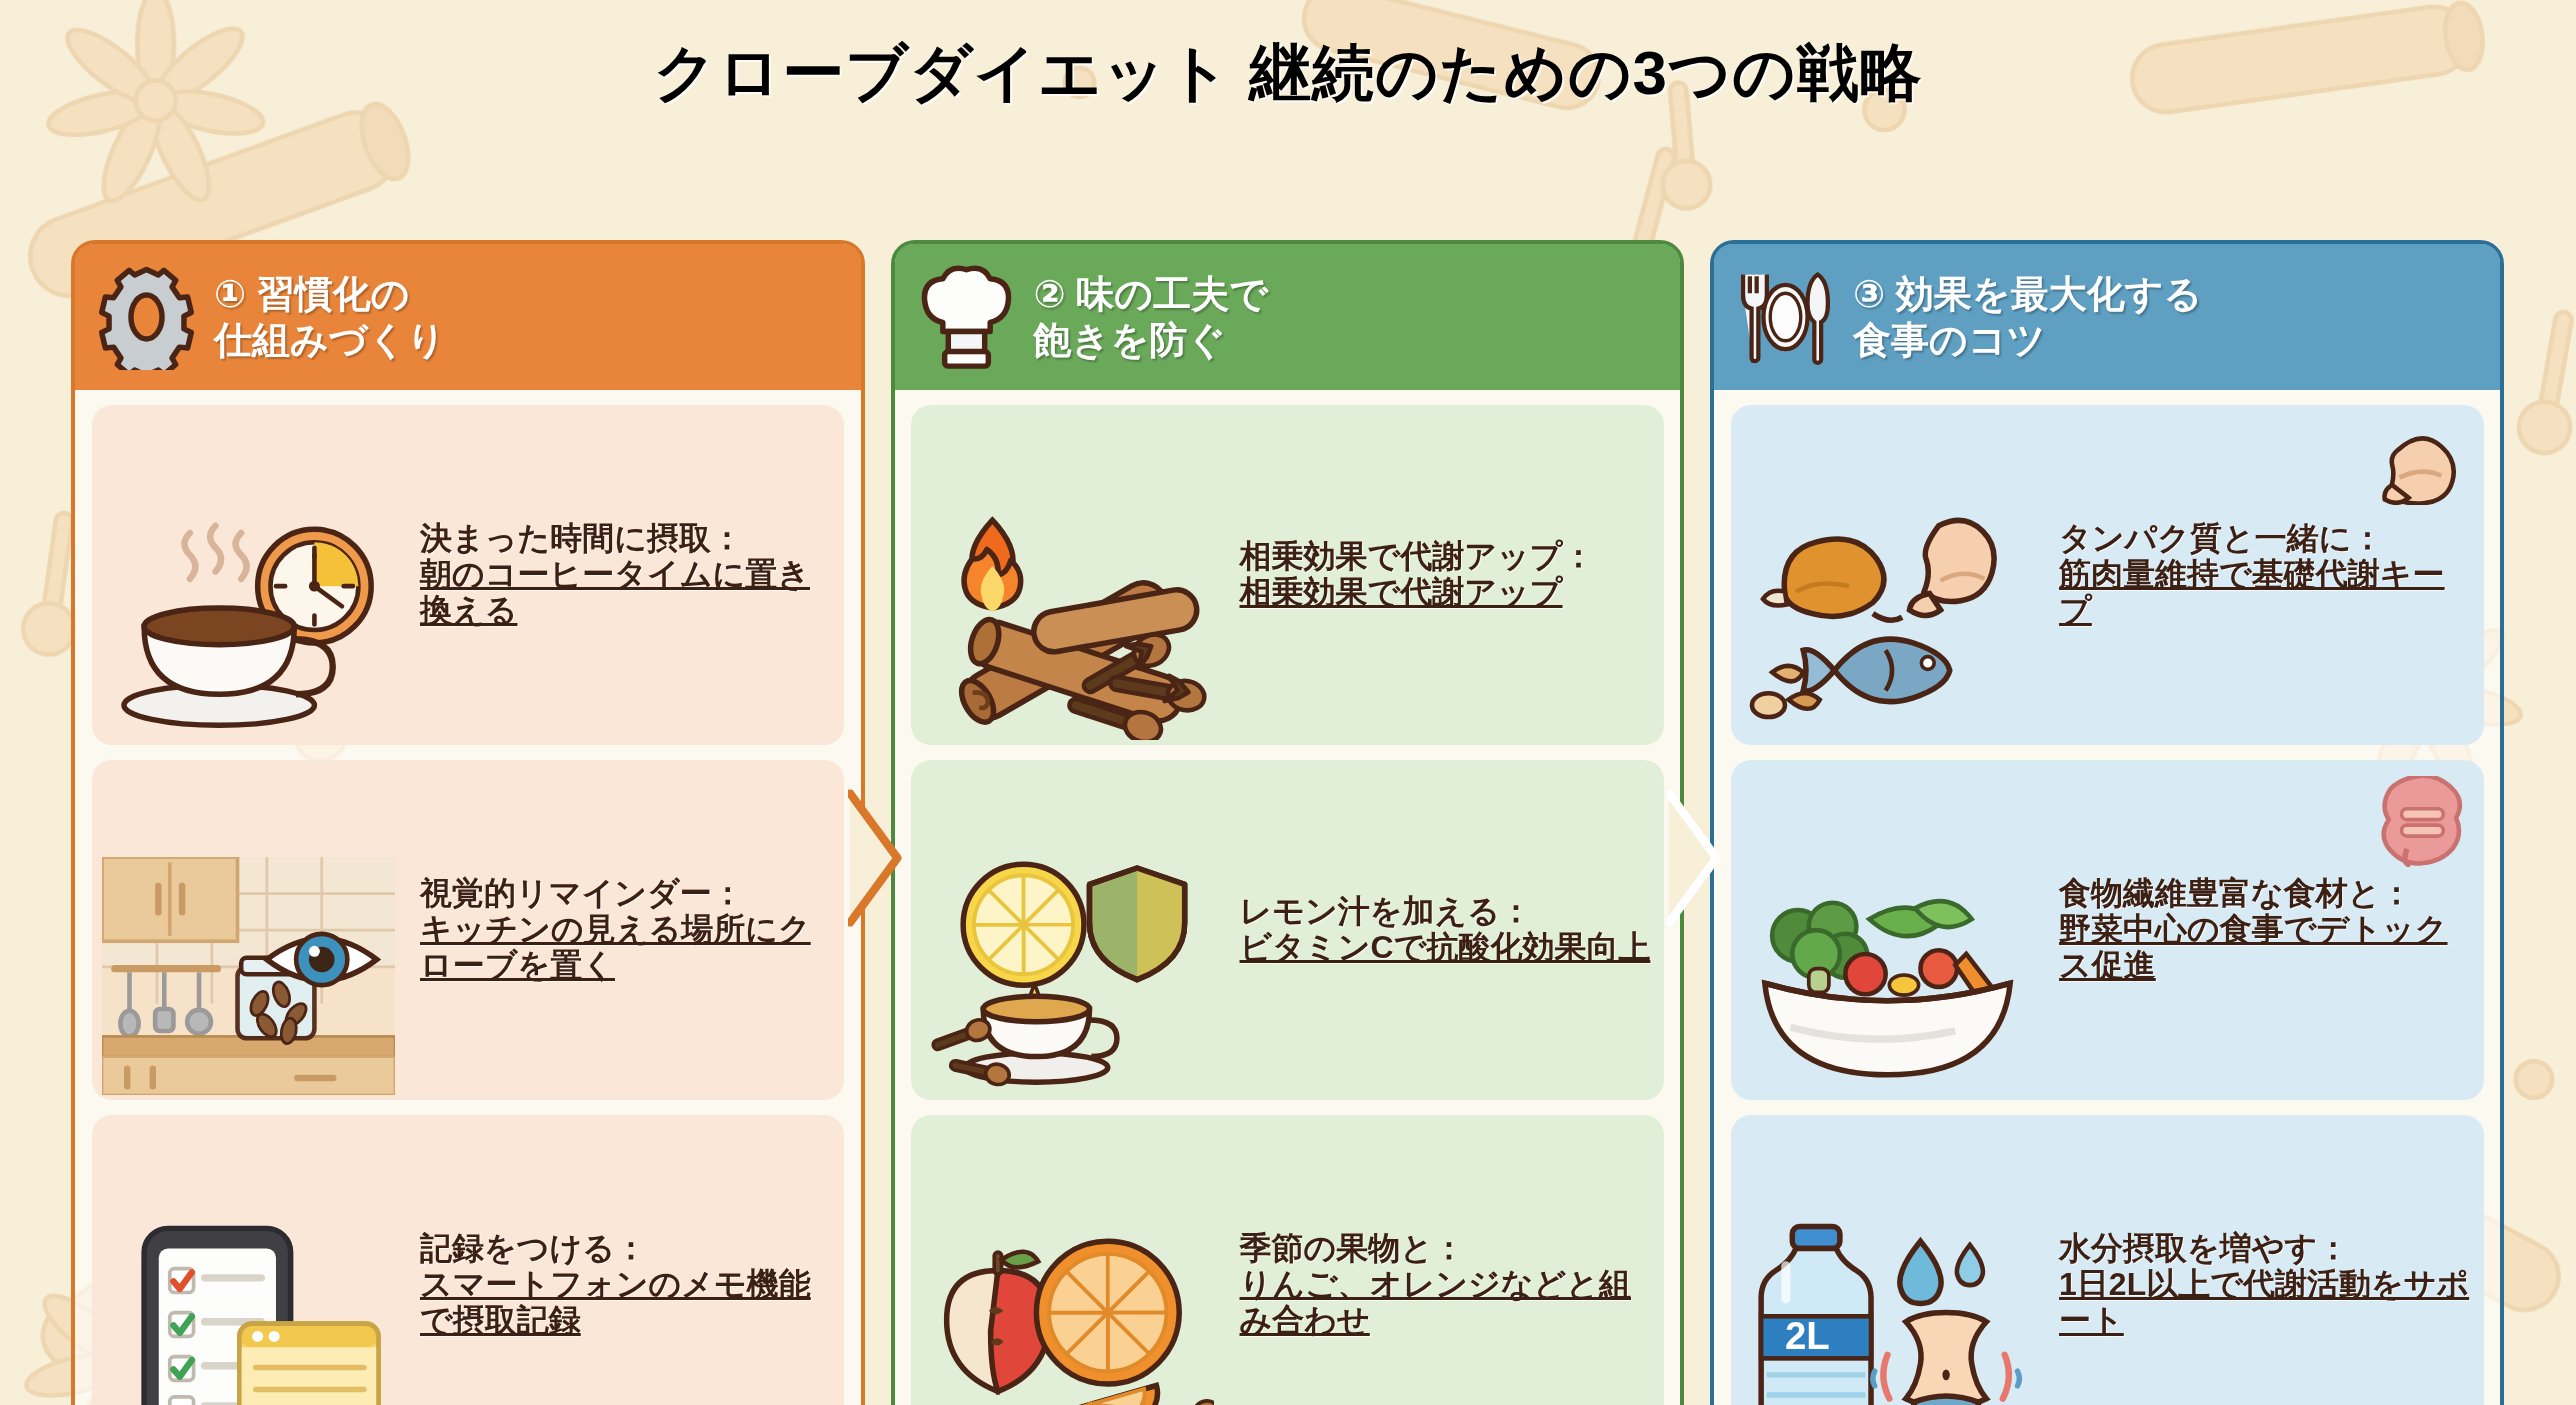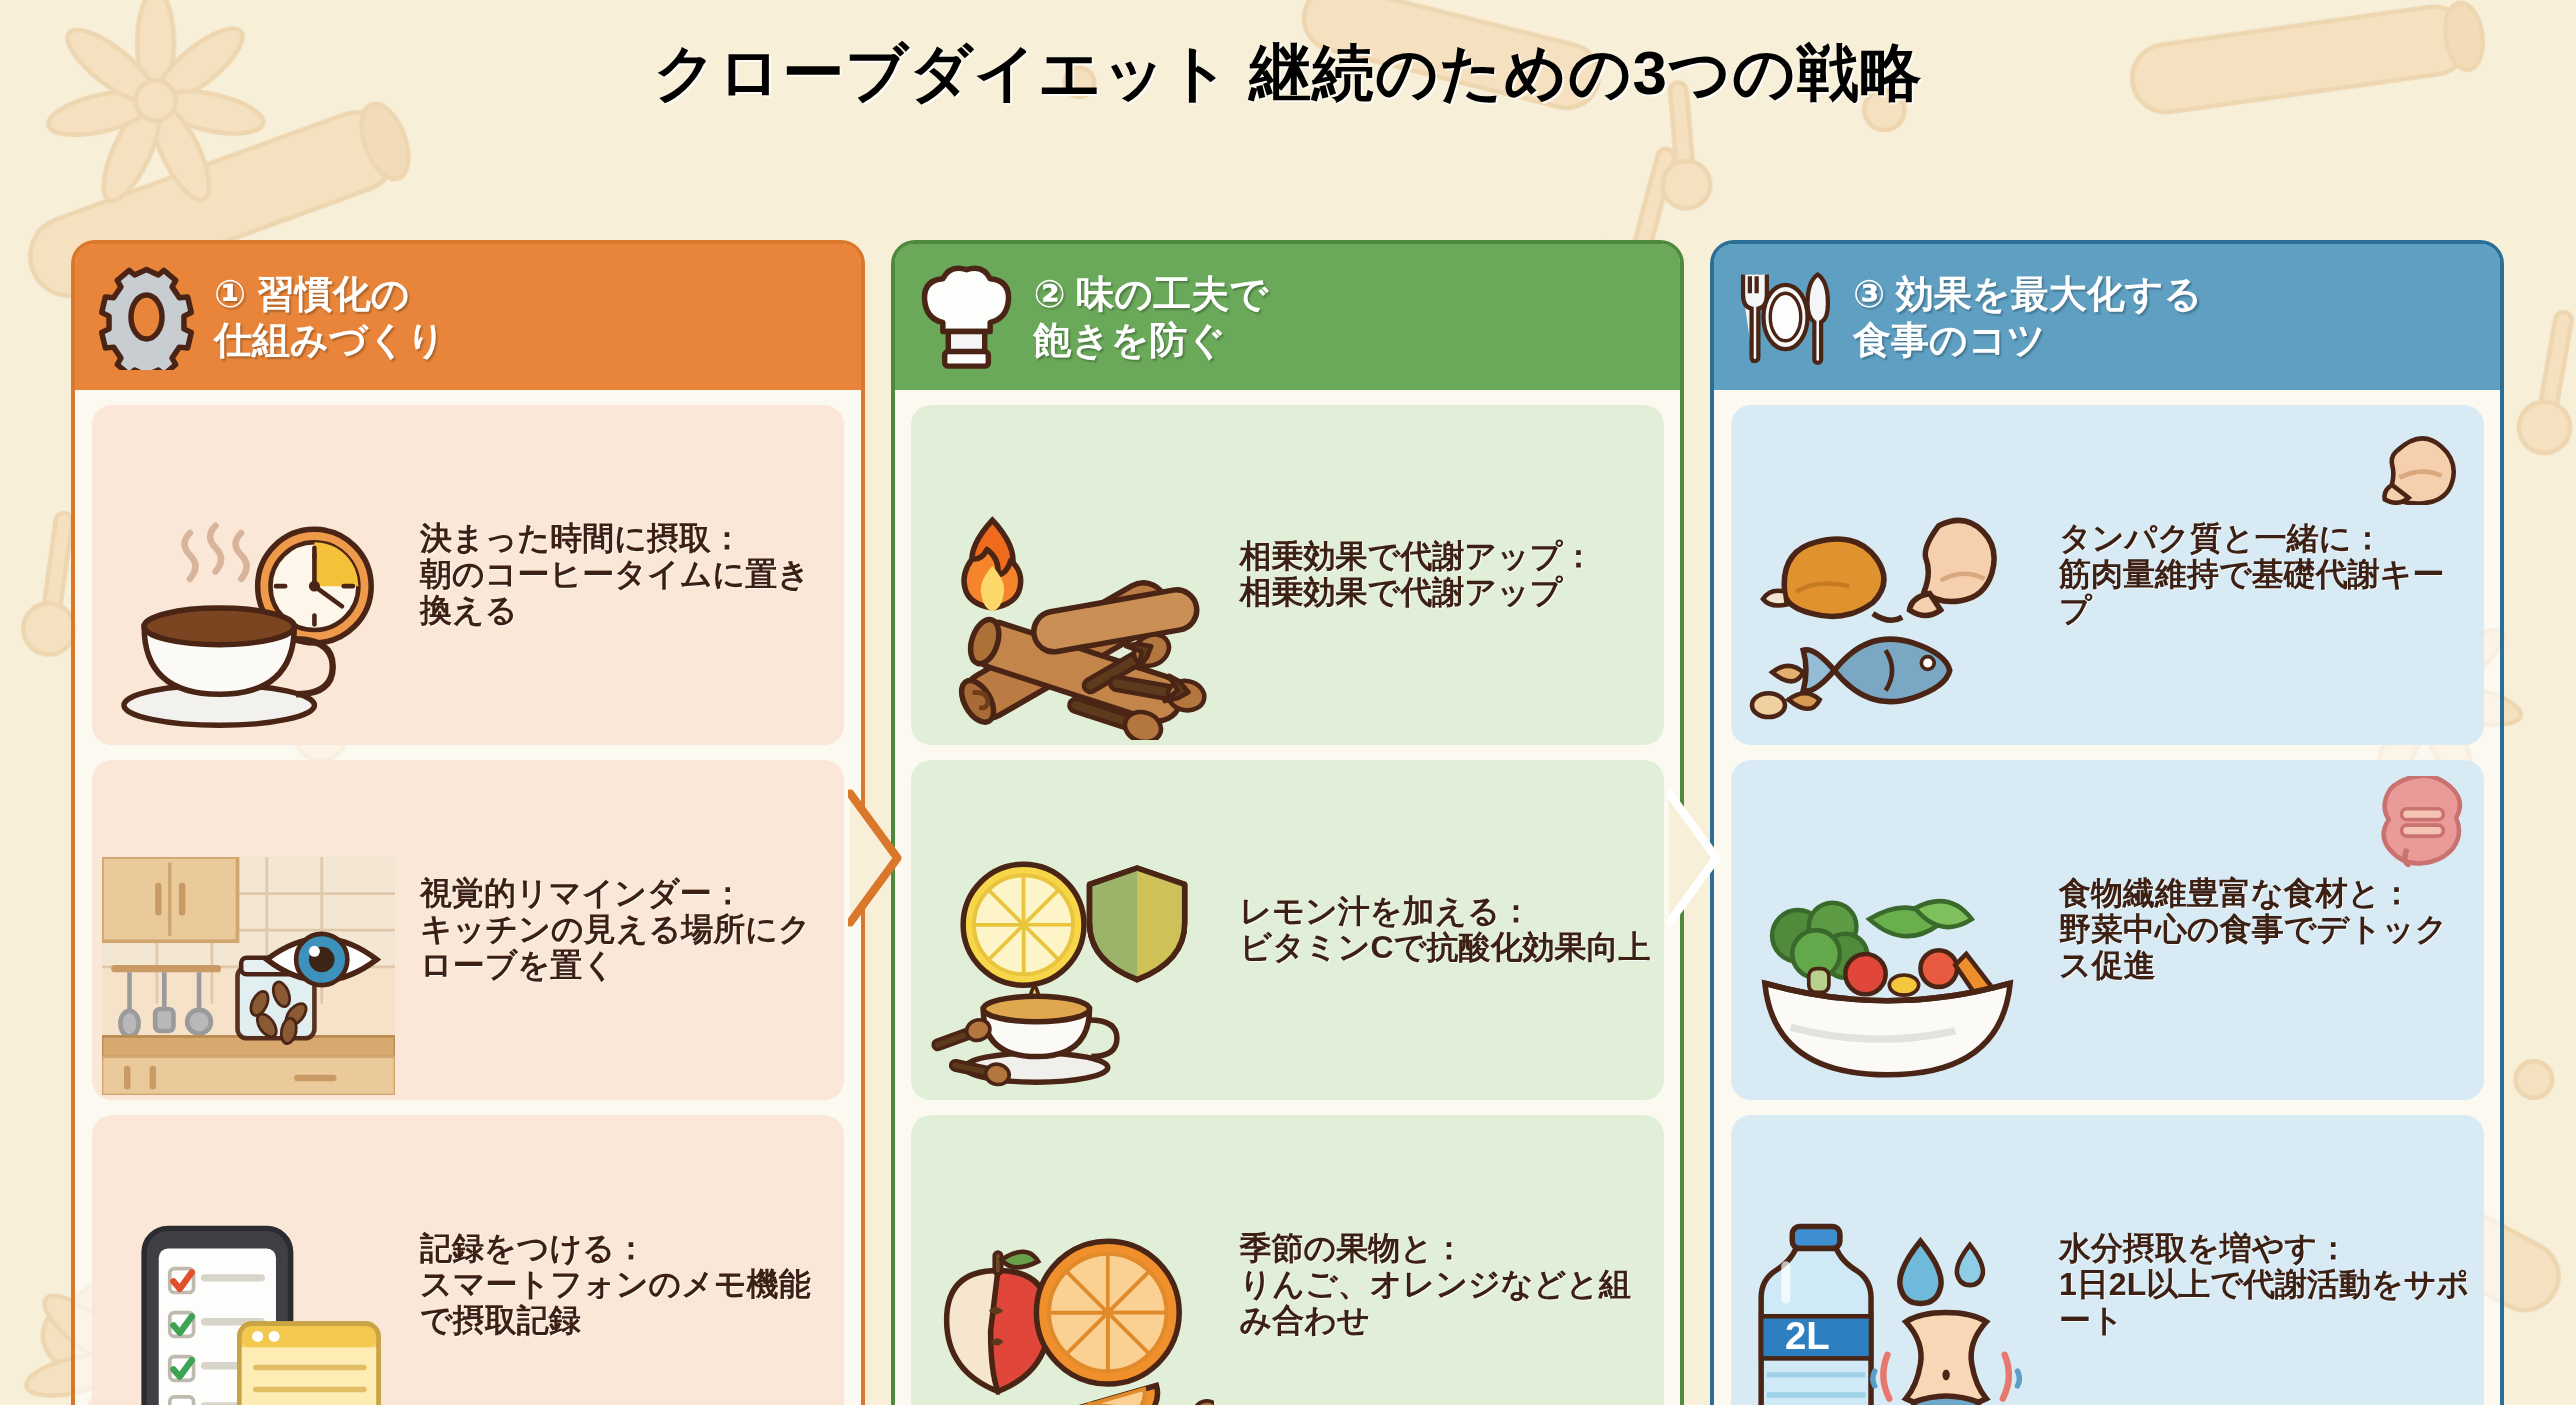--- a/index.html
+++ b/index.html
@@ -63,21 +63,21 @@
   .card-art{flex:0 0 auto;width:302px;height:100%;display:flex;align-items:flex-end;justify-content:center;position:relative;}
   .card-art svg{display:block;}
 
   .card-text{
     flex:1;color:#3d2014;font-size:32px;font-weight:bold;line-height:1.12;
     text-shadow:0.9px 0.9px 0 rgba(255,255,255,.8);
     display:flex;flex-direction:column;
     word-break:break-all;
   }
   .card-text .lbl{display:block;}
-  .card-text .bdy{display:block;}
+  .card-text .bdy{display:block;text-decoration:underline;}
   .card-badge{position:absolute;right:14.6px;top:16.5px;}
 
   
   .chevron{
     position:absolute;right:-42px;top:50%;transform:translateY(-50%);
     width:55px;height:137px;z-index:5;pointer-events:none;
   }
 </style>
 </head>
 <body>

